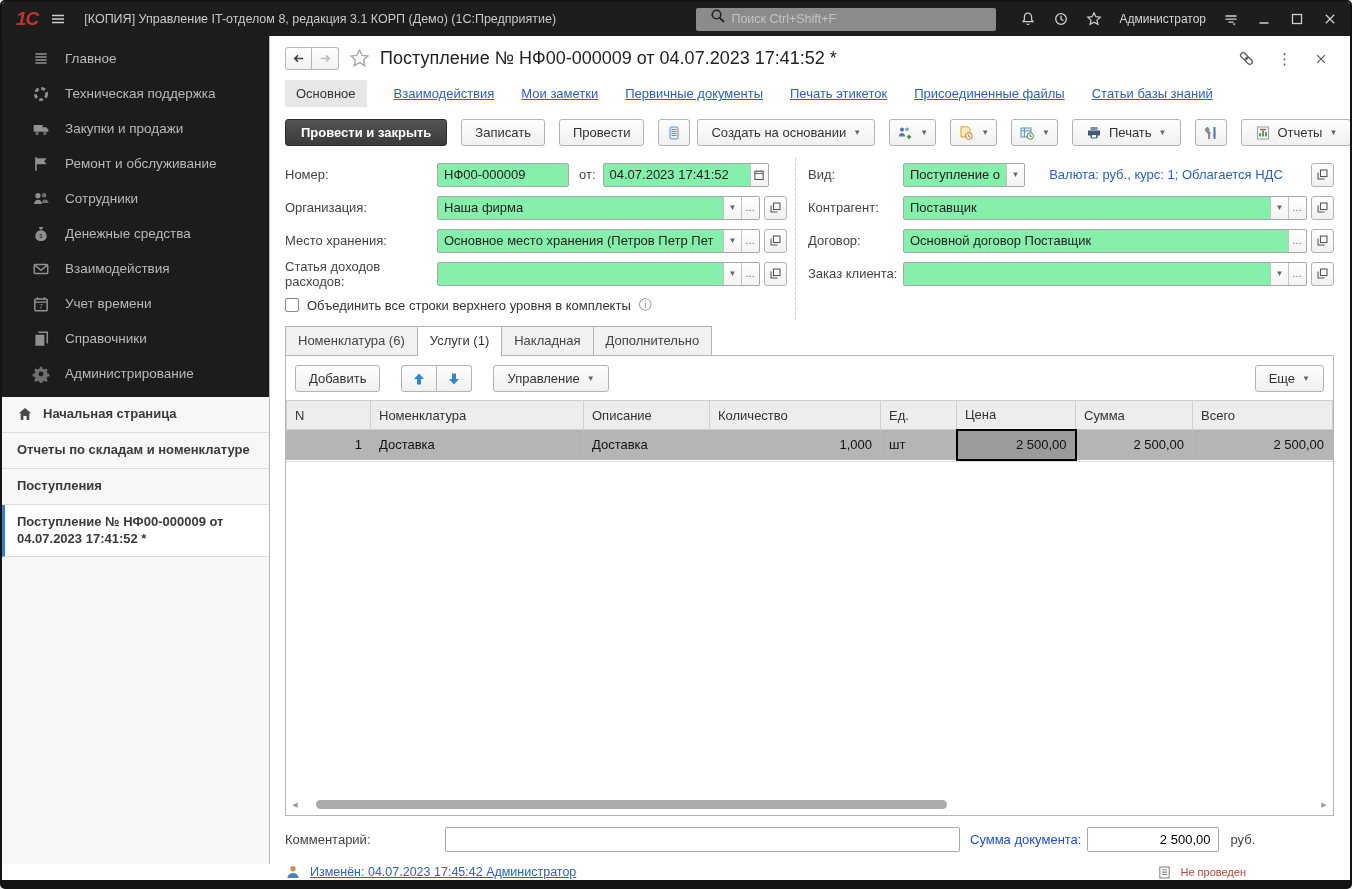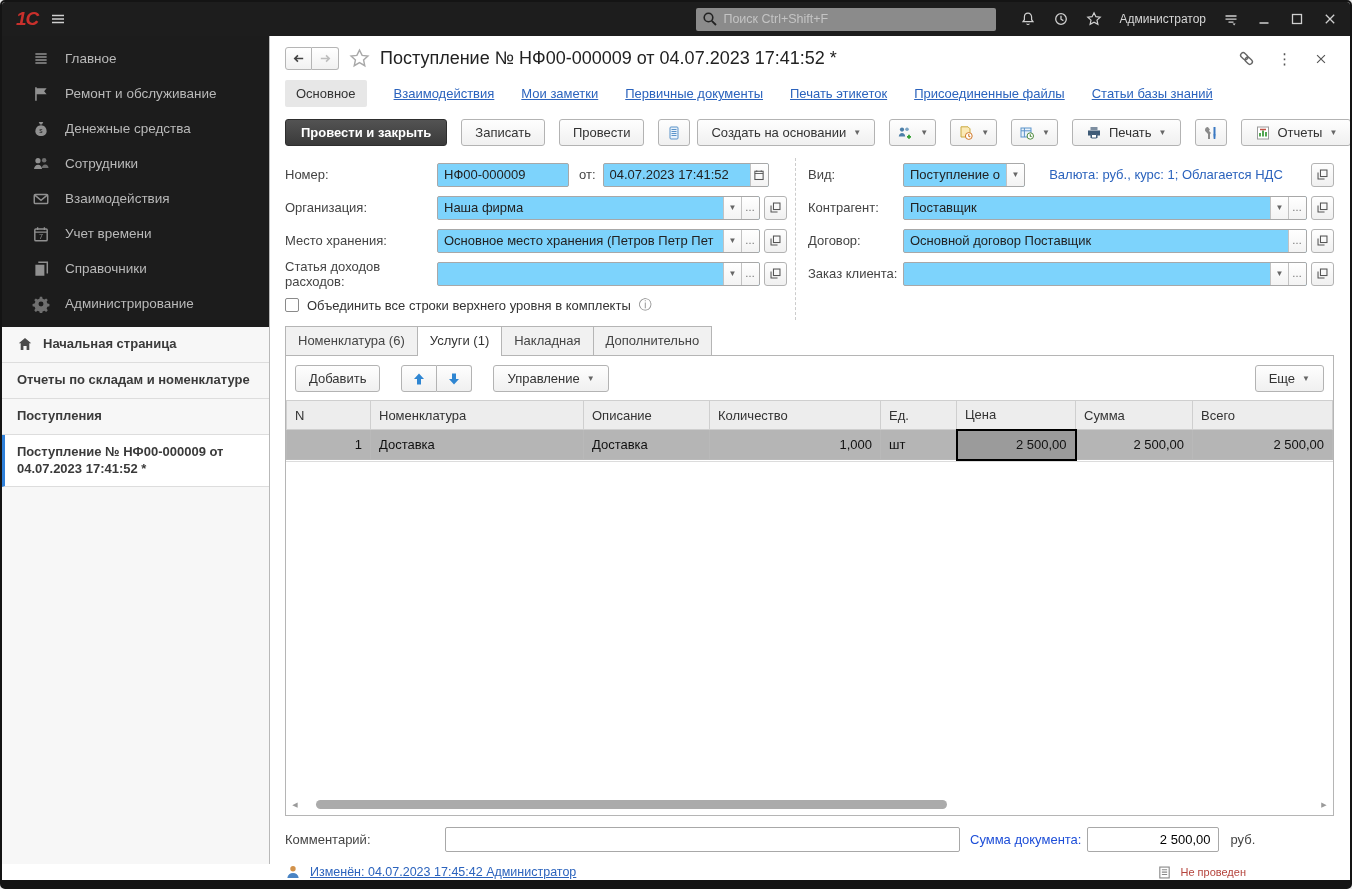--- a/index.html
+++ b/index.html
@@ -7,21 +7,21 @@
   body { font-family:"Liberation Sans", sans-serif; font-size:13px; color:#333; }
   .window { position:relative; width:1352px; height:889px; background:#fff;
     border:2px solid #141414; border-bottom-width:9px; border-radius:5px; overflow:hidden; }
 
   
   .titlebar { height:34px; background:#1d1d1d; display:flex; align-items:center; padding:0 10px; gap:8px; }
   .logo { color:#c9302c; font-weight:bold; font-style:italic; font-size:19px; letter-spacing:-1px; padding:0 4px; }
   .tb-icon { width:16px; height:16px; flex:0 0 auto; display:flex; align-items:center; justify-content:center; }
   .tb-title { color:#c9c9c9; font-size:12.5px; margin-left:10px; white-space:nowrap; }
   .tb-search { margin-left:auto; width:300px; height:23px; background:#8b8b8b; border-radius:2px;
-    display:flex; align-items:center; padding:0 6px; gap:5px; }
+    display:flex; padding:0 14px; gap:5px; }
   .tb-search input { border:none; outline:none; background:transparent; color:#cfcfcf; font-size:12.5px; width:100%; font-family:inherit; }
   .tb-search input::placeholder { color:#c4c4c4; }
   .tb-right { display:flex; align-items:center; gap:17px; margin-left:16px; margin-right:2px; }
   .tb-user { color:#d6d6d6; font-size:12px; }
 
   
   .sidebar { position:absolute; top:34px; left:0; bottom:16px; width:268px; background:#f7f7f7;
     border-right:1px solid #b9b9b9; display:flex; flex-direction:column; }
   .side-dark { background:#1c1c1c; padding:5px 0 6px; }
   .side-item { height:35px; display:flex; align-items:center; gap:15px; padding-left:30px; color:#b9b9b9; font-size:13.5px; cursor:default; }
@@ -55,21 +55,21 @@
   .btn.iconbtn { padding:0 7px; }
   .caret { font-size:8px; color:#666; }
   .btn svg { width:16px; height:16px; }
   .gap { width:5px; }
 
   .fields { display:grid; grid-template-columns:502px 1fr; padding:4px 16px 2px 14px; }
   .fcol-right { border-left:1px dashed #ccc; padding-left:12px; margin-left:8px; }
   .frow { display:flex; align-items:center; height:33px; }
   .flabel { width:152px; flex:0 0 auto; color:#444; }
   .flabel-r { width:95px; flex:0 0 auto; color:#444; }
-  .combo { display:flex; align-items:stretch; height:24px; border:1px solid #a8a8a8; border-radius:2px; background:#7dd3fc; overflow:hidden; }
+  .combo { display:flex; align-items:stretch; height:24px; border:1px solid #a8a8a8; border-radius:2px; background:#86efac; overflow:hidden; }
   .combo input { border:none; outline:none; padding:0 6px; font-size:13px; font-family:inherit; color:#222; width:100%; min-width:0; background:transparent; }
   .cbtn { width:18px; flex:0 0 auto; border-left:1px solid #c2c2c2; display:flex; align-items:center; justify-content:center;
     color:#666; font-size:8px; background:linear-gradient(#fff,#f3f3f3); cursor:pointer; }
   .cbtn.dots3 { font-size:10px; letter-spacing:1px; }
   .openbtn { width:23px; height:24px; margin-left:4px; flex:0 0 auto; background:linear-gradient(#fefefe,#f0f0f0);
     border:1px solid #b3b3b3; border-radius:3px; display:flex; align-items:center; justify-content:center; cursor:pointer; }
   .chk-row { display:flex; align-items:center; gap:8px; height:30px; }
   .checkbox { width:14px; height:14px; border:1px solid #8a8a8a; border-radius:2px; background:#fff; }
   .info-i { color:#888; font-size:13px; }
 
@@ -122,20 +122,21 @@
 
 <div class="window">
 
   <div class="titlebar">
     <span class="logo">1С</span>
     <span class="tb-icon">
       <svg viewBox="0 0 16 16">
           <path d="M2 4.5h12M2 8h12M2 11.5h12" stroke="#cfcfcf" stroke-width="1.5" fill="none"></path>
         </svg>
     </span>
+    <span class="tb-title">[КОПИЯ] Управление IT-отделом 8, редакция 3.1 КОРП (Демо)  (1С:Предприятие)</span>
 
     <div class="tb-search">
       <span class="tb-icon">
         <svg viewBox="0 0 16 16">
             <circle cx="6.5" cy="6.5" r="4.3" fill="none" stroke="#222" stroke-width="1.6"></circle>
             <path d="M9.8 9.8L14 14" stroke="#222" stroke-width="1.8"></path>
           </svg>
       </span>
       <input placeholder="Поиск Ctrl+Shift+F" style="">
     </div>
@@ -186,41 +187,55 @@
   <div class="sidebar">
     <div class="side-dark">
       <div class="side-item">
         <svg viewBox="0 0 16 16">
             <path d="M3 3.5h10M3 6.2h10M3 8.9h10M3 11.6h10" stroke="#909090" stroke-width="1.3" fill="none"></path>
           </svg>
         <span>Главное</span>
       </div>
       <div class="side-item">
         <svg viewBox="0 0 16 16">
+            <circle cx="8" cy="8" r="5" fill="none" stroke="#909090" stroke-width="2.6" stroke-dasharray="3.4 2.4"></circle>
+          </svg>
+        <span>Техническая поддержка</span>
+      </div>
+      <div class="side-item">
+        <svg viewBox="0 0 16 16">
+            <path d="M1.5 4.5h8v6h-8z M9.5 6.5h3l2 2v2h-5z" fill="#909090"></path>
+            <circle cx="4.5" cy="12" r="1.5" fill="#6c6c6c"></circle>
+            <circle cx="11.5" cy="12" r="1.5" fill="#6c6c6c"></circle>
+          </svg>
+        <span>Закупки и продажи</span>
+      </div>
+      <div class="side-item">
+        <svg viewBox="0 0 16 16">
             <path d="M3.5 2v12" stroke="#909090" stroke-width="1.4"></path>
             <path d="M3.5 2.8h9.5l-2.2 2.7 2.2 2.7H3.5z" fill="#909090"></path>
           </svg>
         <span>Ремонт и обслуживание</span>
-      </div>
-      <div class="side-item">
-        <svg viewBox="0 0 16 16">
-            <path d="M6 1.8h4l-1.1 2.3H7.1z" fill="#909090"></path>
-            <path d="M8 4.6c3 0 5 2.6 5 5.4 0 2.6-2 4.2-5 4.2s-5-1.6-5-4.2c0-2.8 2-5.4 5-5.4z" fill="#909090"></path>
-            <text x="8" y="11.5" font-size="6" text-anchor="middle" fill="#1c1c1c">s</text>
-          </svg>
-        <span>Денежные средства</span>
       </div>
       <div class="side-item">
         <svg viewBox="0 0 16 16">
             <circle cx="5.3" cy="5" r="2.3" fill="#909090"></circle>
             <path d="M1.8 12.5c.2-2.4 1.6-3.9 3.6-3.9s3.3 1.5 3.5 3.9z" fill="#909090"></path>
             <circle cx="10.8" cy="4.6" r="2" fill="#6e6e6e"></circle>
             <path d="M8.7 11.6c.3-2 1.4-3.2 3-3.2 1.7 0 2.8 1.2 3 3.2z" fill="#6e6e6e"></path>
           </svg>
         <span>Сотрудники</span>
+      </div>
+      <div class="side-item">
+        <svg viewBox="0 0 16 16">
+            <path d="M6 1.8h4l-1.1 2.3H7.1z" fill="#909090"></path>
+            <path d="M8 4.6c3 0 5 2.6 5 5.4 0 2.6-2 4.2-5 4.2s-5-1.6-5-4.2c0-2.8 2-5.4 5-5.4z" fill="#909090"></path>
+            <text x="8" y="11.5" font-size="6" text-anchor="middle" fill="#1c1c1c">s</text>
+          </svg>
+        <span>Денежные средства</span>
       </div>
       <div class="side-item">
         <svg viewBox="0 0 16 16">
             <rect x="2" y="4" width="12" height="8" rx="1" fill="none" stroke="#909090" stroke-width="1.3"></rect>
             <path d="M2.5 4.6L8 9.2l5.5-4.6" fill="none" stroke="#909090" stroke-width="1.3"></path>
           </svg>
         <span>Взаимодействия</span>
       </div>
       <div class="side-item">
         <svg viewBox="0 0 16 16">

